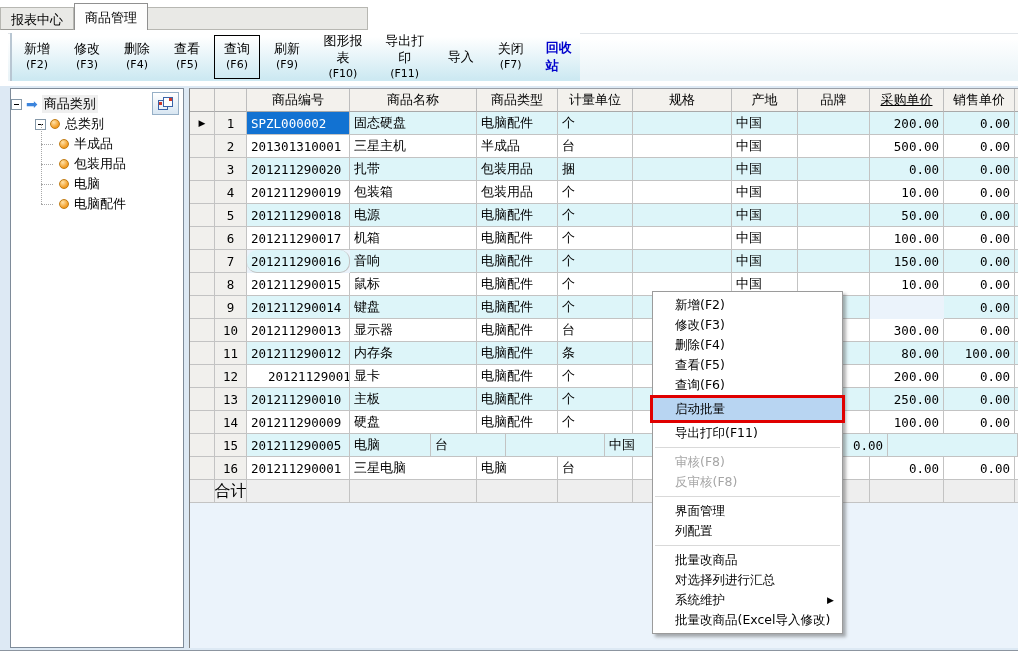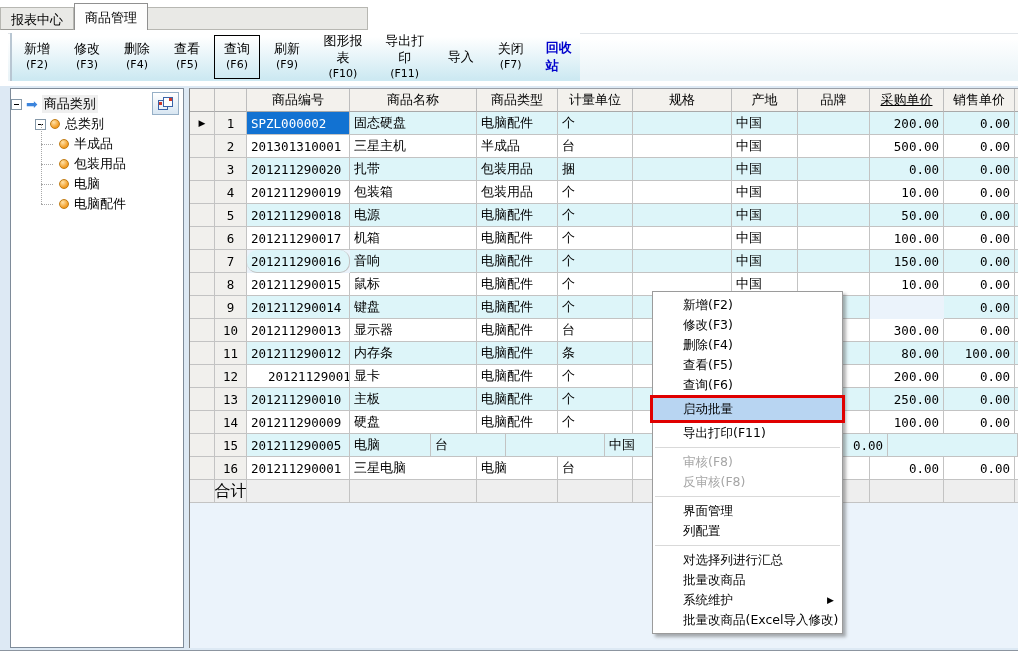--- a/index.html
+++ b/index.html
@@ -75,21 +75,21 @@
   .grow.alt .gcell.data { background:#ddf5f9; }
   .grow.plain .gcell.data { background:#ffffff; }
   .gcell.selected { background:#1272d2 !important; color:#fff; }
   .grow.sum .gcell { background:#eeeeee; }
   .grow.sum .gcell.seq { justify-content:center; font-family:"DejaVu Sans","Liberation Sans",sans-serif; font-size:16px; }
 
   
   .cmenu { position:absolute; left:652px; top:291px; width:191px; background:#fff;
            border:1px solid #9b9b9b; box-shadow:3px 3px 3px rgba(80,80,80,.45);
            padding:3px 0; z-index:50; }
-  .mi { height:20px; display:flex; align-items:center; padding:0 30px; font-size:12.5px;
+  .mi { height:20px; display:flex; align-items:center; padding:0 22px; font-size:12.5px;
         position:relative; white-space:nowrap; cursor:default; }
   .mi.disabled { color:#a6a6a6; }
   .mi.highlight { background:#b8d5f2; outline:3px solid #e00000; height:22px; margin:3px 0; }
   .mi .sub { position:absolute; right:8px; font-size:9px; color:#000; }
   .msep { height:1px; background:#d9d9d9; margin:4px 2px; }
 </style>
 </head>
 <body>
 
 <div class="tabbar">
@@ -454,17 +454,17 @@
     <div class="mi">查询(F6)</div>
     <div class="mi highlight">启动批量</div>
     <div class="mi">导出打印(F11)</div>
     <div class="msep"></div>
     <div class="mi disabled">审核(F8)</div>
     <div class="mi disabled">反审核(F8)</div>
     <div class="msep"></div>
     <div class="mi">界面管理</div>
     <div class="mi">列配置</div>
     <div class="msep"></div>
+    <div class="mi">批量改商品</div>
     <div class="mi">对选择列进行汇总</div>
-    <div class="mi">批量改商品</div>
     <div class="mi">系统维护<span class="sub">▶</span></div>
     <div class="mi">批量改商品(Excel导入修改)</div>
   </div>
 
 </body></html>

